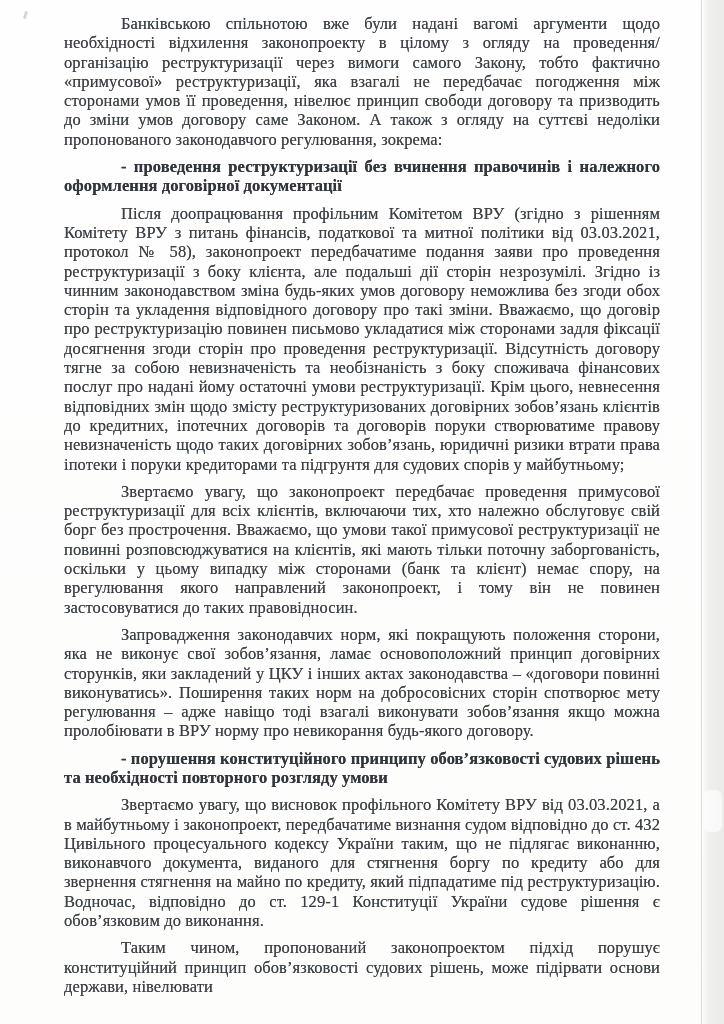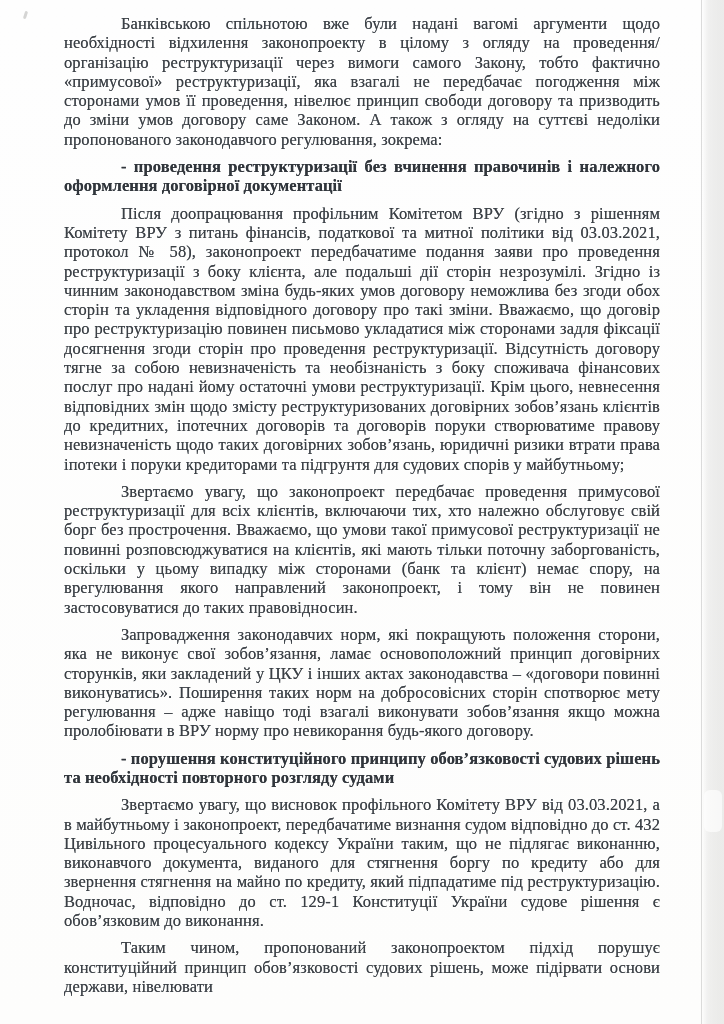--- a/index.html
+++ b/index.html
@@ -92,21 +92,21 @@
 
     <p class="h">- проведення реструктуризації без вчинення правочинів і належного оформлення договірної документації</p>
 
     <p class="p">Після доопрацювання профільним Комітетом ВРУ (згідно з рішенням Комітету ВРУ з питань фінансів, податкової та митної політики від 03.03.2021, протокол № 58), законопроект передбачатиме подання заяви про проведення реструктуризації з боку клієнта, але подальші дії сторін незрозумілі. Згідно із чинним законодавством зміна будь-яких умов договору неможлива без згоди обох сторін та укладення відповідного договору про такі зміни. Вважаємо, що договір про реструктуризацію повинен письмово укладатися між сторонами задля фіксації досягнення згоди сторін про проведення реструктуризації. Відсутність договору тягне за собою невизначеність та необізнаність з боку споживача фінансових послуг про надані йому остаточні умови реструктуризації. Крім цього, невнесення відповідних змін щодо змісту реструктуризованих договірних зобов’язань клієнтів до кредитних, іпотечних договорів та договорів поруки створюватиме правову невизначеність щодо таких договірних зобов’язань, юридичні ризики втрати права іпотеки і поруки кредиторами та підгрунтя для судових спорів у майбутньому;</p>
 
 
     <p class="p">Звертаємо увагу, що законопроект передбачає проведення примусової реструктуризації для всіх клієнтів, включаючи тих, хто належно обслуговує свій борг без прострочення. Вважаємо, що умови такої примусової реструктуризації не повинні розповсюджуватися на клієнтів, які мають тільки поточну заборгованість, оскільки у цьому випадку між сторонами (банк та клієнт) немає спору, на врегулювання якого направлений законопроект, і тому він не повинен застосовуватися до таких правовідносин.</p>
 
     <p class="p">Запровадження законодавчих норм, які покращують положення сторони, яка не виконує свої зобов’язання, ламає основоположний принцип договірних сторунків, яки закладений у ЦКУ і інших актах законодавства – «договори повинні виконуватись». Поширення таких норм на добросовісних сторін спотворює мету регулювання – адже навіщо тоді взагалі виконувати зобов’язання якщо можна пролобіювати в ВРУ норму про невикорання будь-якого договору.</p>
 
-    <p class="h">- порушення конституційного принципу обов’язковості судових рішень та необхідності повторного розгляду судами</p>
+    <p class="h">- порушення конституційного принципу обов’язковості судових рішень та необхідності повторного розгляду умови</p>
 
     <p class="p">Звертаємо увагу, що висновок профільного Комітету ВРУ від 03.03.2021, а в майбутньому і законопроект, передбачатиме визнання судом відповідно до ст. 432 Цивільного процесуального кодексу України таким, що не підлягає виконанню, виконавчого документа, виданого для стягнення боргу по кредиту або для звернення стягнення на майно по кредиту, який підпадатиме під реструктуризацію. Водночас, відповідно до ст. 129-1 Конституції України судове рішення є обов’язковим до виконання.</p>
 
     <p class="p">Таким чином, пропонований законопроектом підхід порушує конституційний принцип обов’язковості судових рішень, може підірвати основи держави, нівелювати</p>
   </div>
 
   <div class="scan-edge">
     <span class="scan-patch"></span>
   </div>
 

